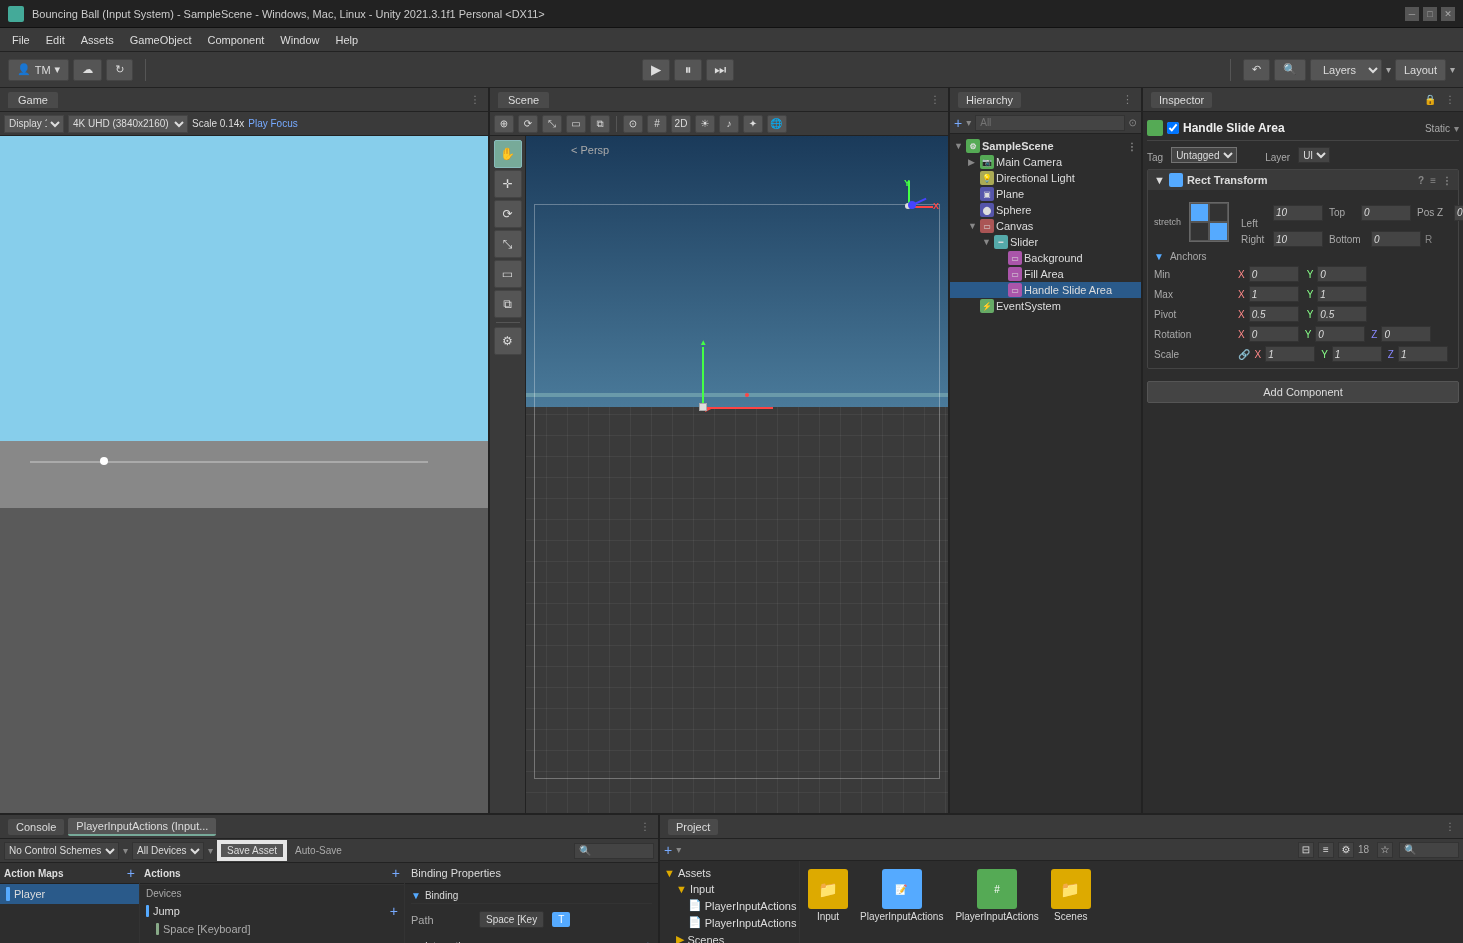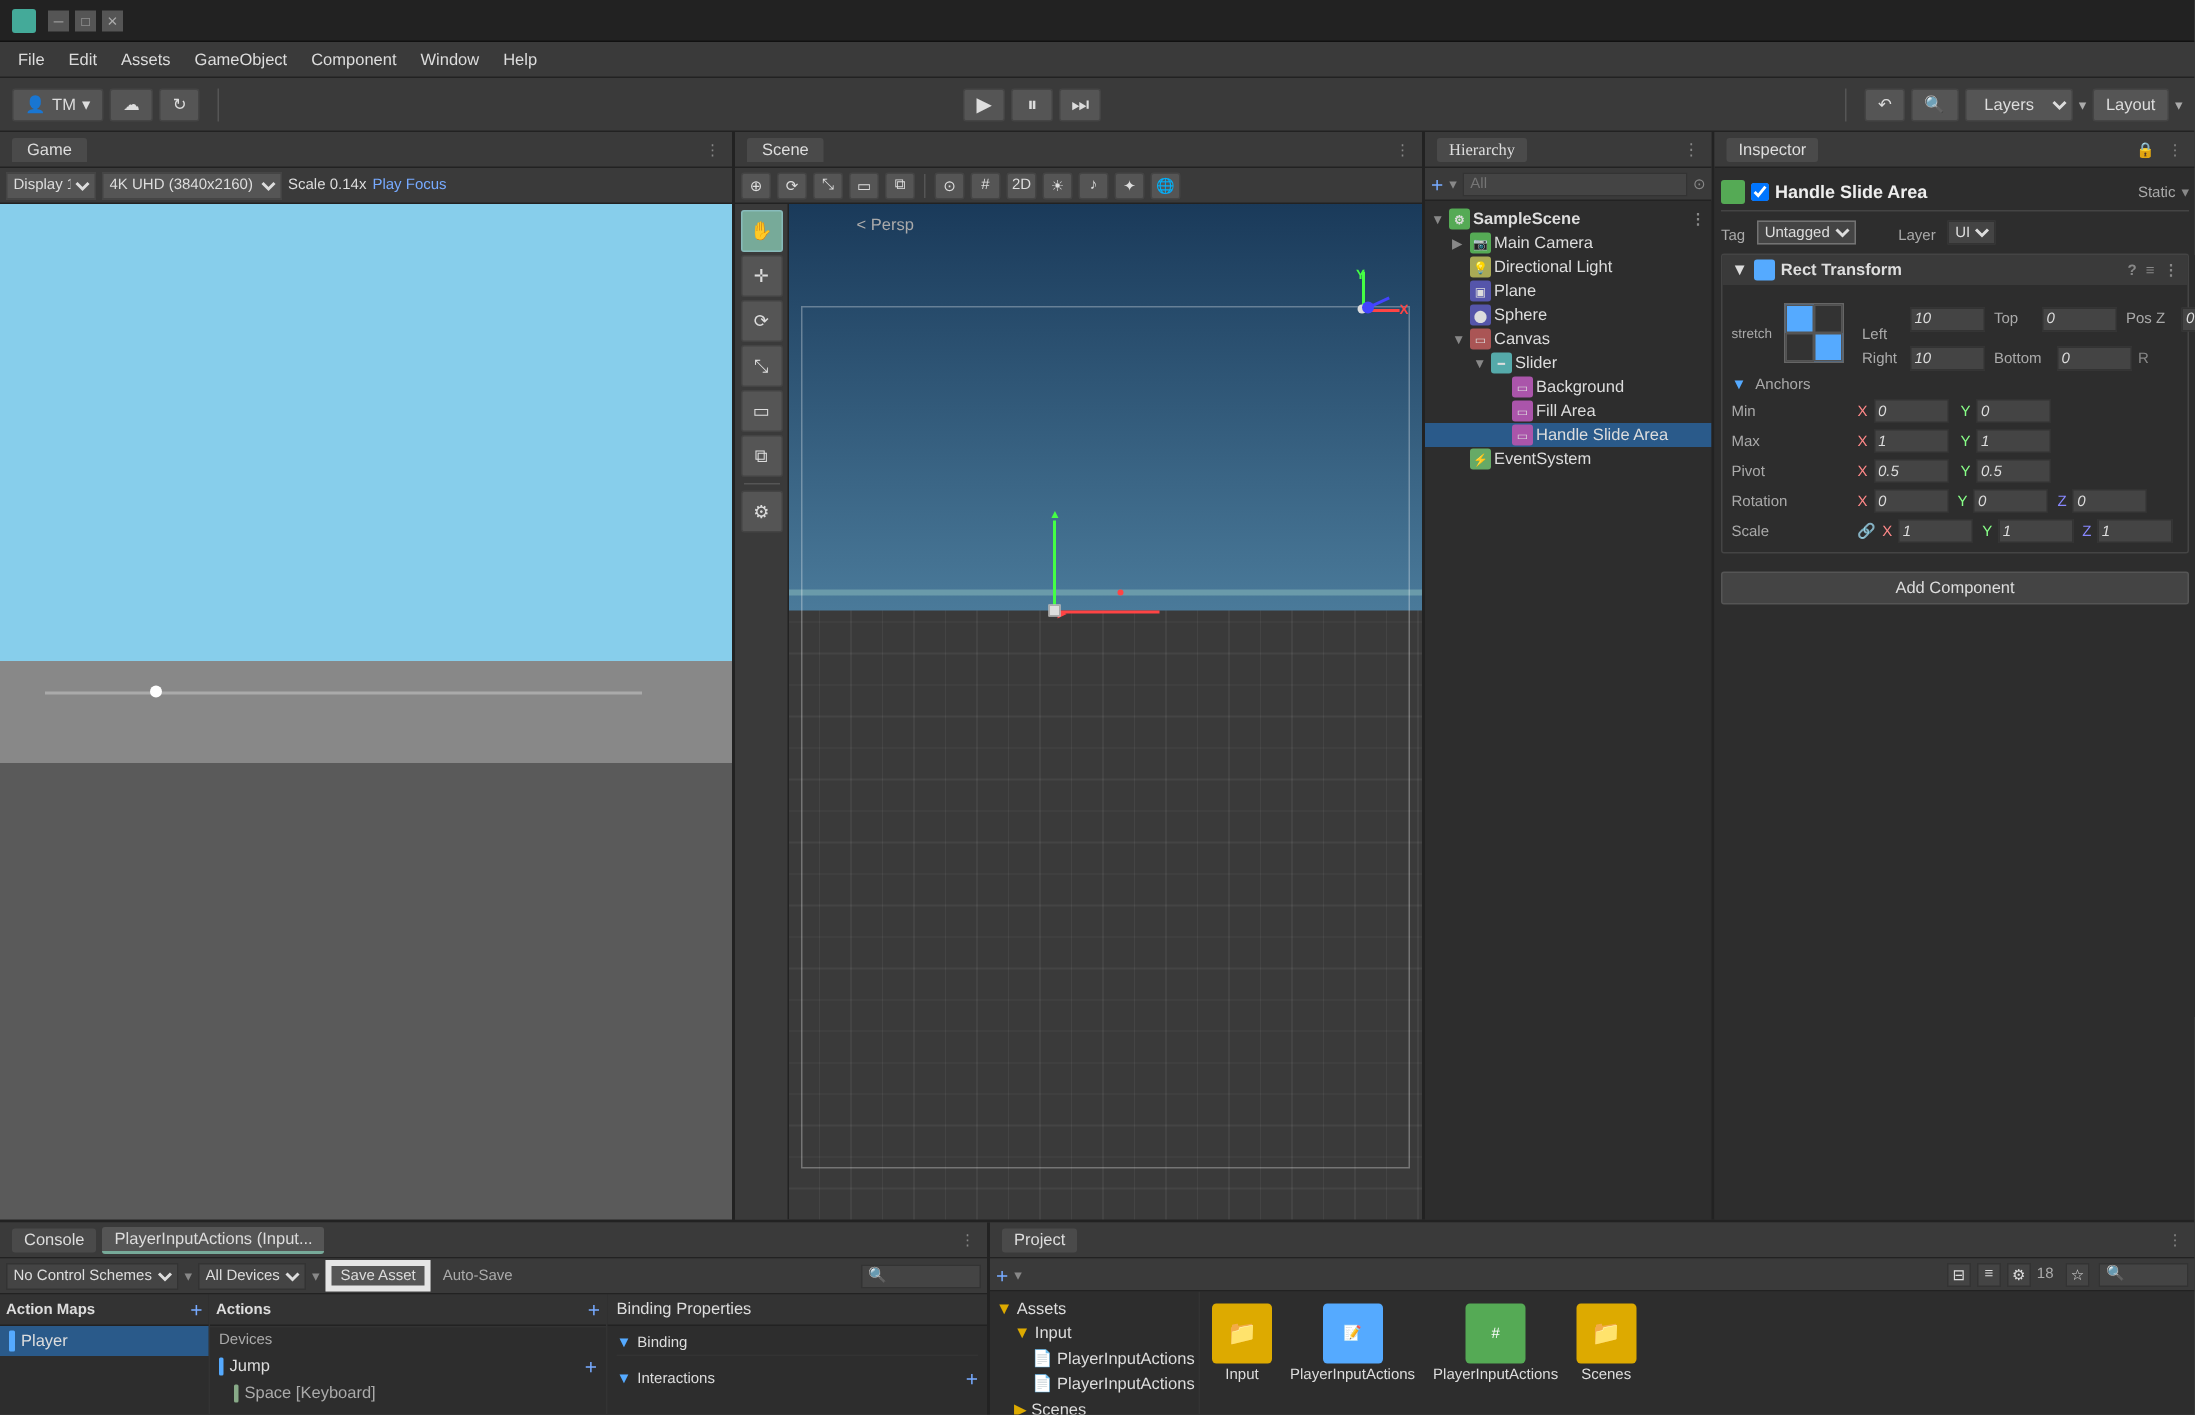--- a/index.html
+++ b/index.html
@@ -45,21 +45,21 @@
     #scene-tab .tab { padding: 2px 10px; background: #4a4a4a; color: #ddd; font-size: 11px; border-radius: 2px 2px 0 0; }
     #scene-toolbar { background: #3a3a3a; height: 24px; display: flex; align-items: center; padding: 0 4px; gap: 4px; border-bottom: 1px solid #222; }
     #scene-toolbar .btn { width: 20px; height: 18px; background: #555; border: 1px solid #444; display: flex; align-items: center; justify-content: center; cursor: pointer; color: #ddd; font-size: 10px; border-radius: 2px; }
     .scene-grid { position: absolute; bottom: 0; left: 0; right: 0; height: 60%; background: repeating-linear-gradient(0deg, transparent, transparent 20px, rgba(255,255,255,0.05) 20px, rgba(255,255,255,0.05) 21px), repeating-linear-gradient(90deg, transparent, transparent 20px, rgba(255,255,255,0.05) 20px, rgba(255,255,255,0.05) 21px); }
     .scene-sky { position: absolute; top: 0; left: 0; right: 0; height: 40%; background: linear-gradient(to bottom, #1a3a5a, #4a7a9a); }
     .scene-horizon { position: absolute; top: 38%; left: 0; right: 0; height: 4px; background: #6a9aaa; }
     .scene-border { position: absolute; top: 10%; left: 2%; right: 2%; bottom: 5%; border: 1px solid rgba(255,255,255,0.3); pointer-events: none; }
 
     
     #hierarchy { width: 195px; background: #2d2d2d; border-right: 2px solid #222; border-left: 2px solid #222; display: flex; flex-direction: column; }
-    #hierarchy-tab { background: #3a3a3a; height: 24px; display: flex; align-items: center; padding: 0 8px; border-bottom: 1px solid #222; gap: 4px; font-family: Liberation Serif, serif; }
+    #hierarchy-tab { background: #3a3a3a; height: 24px; display: flex; align-items: center; padding: 0 8px; border-bottom: 1px solid #222; gap: 4px; }
     #hierarchy-tab .tab { padding: 2px 8px; background: #4a4a4a; color: #ddd; font-size: 11px; border-radius: 2px; }
     #hierarchy-toolbar { background: #3a3a3a; height: 22px; display: flex; align-items: center; padding: 0 4px; border-bottom: 1px solid #222; gap: 4px; }
     #hierarchy-search { background: #444; border: 1px solid #333; color: #ddd; width: 100%; height: 16px; font-size: 10px; padding: 0 4px; }
     #hierarchy-tree { flex: 1; overflow-y: auto; padding: 4px 0; }
     .tree-item { display: flex; align-items: center; padding: 1px 4px; cursor: pointer; font-size: 11px; gap: 2px; }
     .tree-item.selected { background: #2a5a8a; }
     .tree-indent { display: inline-block; width: 12px; }
     .tree-arrow { color: #888; font-size: 9px; width: 10px; }
     .tree-icon { width: 14px; height: 14px; background: #666; border-radius: 2px; flex-shrink: 0; display: flex; align-items: center; justify-content: center; font-size: 8px; }
     .tree-icon.camera { background: #5a5; }
@@ -152,20 +152,21 @@
     .axis-z-dot { position: absolute; left: 30px; top: 25px; width: 8px; height: 8px; background: #44f; border-radius: 50%; }
     .gizmo-center { position: absolute; left: 27px; top: 27px; width: 6px; height: 6px; background: #ddd; border-radius: 50%; }
 
     .persp-text { position: absolute; left: 45px; top: 8px; color: #aaa; font-size: 11px; }
   </style>
 </head>
 <body>
 
 <div id="title-bar">
   <div class="app-icon"></div>
+  <span class="title-text">Bouncing Ball (Input System) - SampleScene - Windows, Mac, Linux - Unity 2021.3.1f1 Personal &lt;DX11&gt;</span>
   <div class="window-controls">
     <button class="win-btn">─</button>
     <button class="win-btn">□</button>
     <button class="win-btn">✕</button>
   </div>
 </div>
 
 <div id="menu-bar">
   <span class="menu-item">File</span>
   <span class="menu-item">Edit</span>
@@ -584,20 +585,25 @@
             </div>
           </div>
 
           <div id="binding-props">
             <div id="binding-header">Binding Properties</div>
             <div id="binding-body">
               <div style="display:flex;align-items:center;padding:2px 0;border-bottom:1px solid #333;margin-bottom:4px;">
                 <span style="color:#5af;font-size:10px;cursor:pointer;">▼</span>
                 <span style="font-size:10px;margin-left:4px;">Binding</span>
               </div>
+              <div class="binding-row">
+                <span class="binding-label">Path</span>
+                <span class="binding-value">Space [Key</span>
+                <button style="background:#5af;border:none;color:#fff;font-size:10px;padding:2px 6px;cursor:pointer;border-radius:2px;">T</button>
+              </div>
               <div style="display:flex;align-items:center;padding:3px 0;margin-top:4px;">
                 <span style="color:#5af;font-size:10px;cursor:pointer;">▼</span>
                 <span style="font-size:10px;margin-left:4px;">Interactions</span>
                 <span style="flex:1;"></span>
                 <span class="plus-btn">+</span>
               </div>
             </div>
           </div>
         </div>
 

